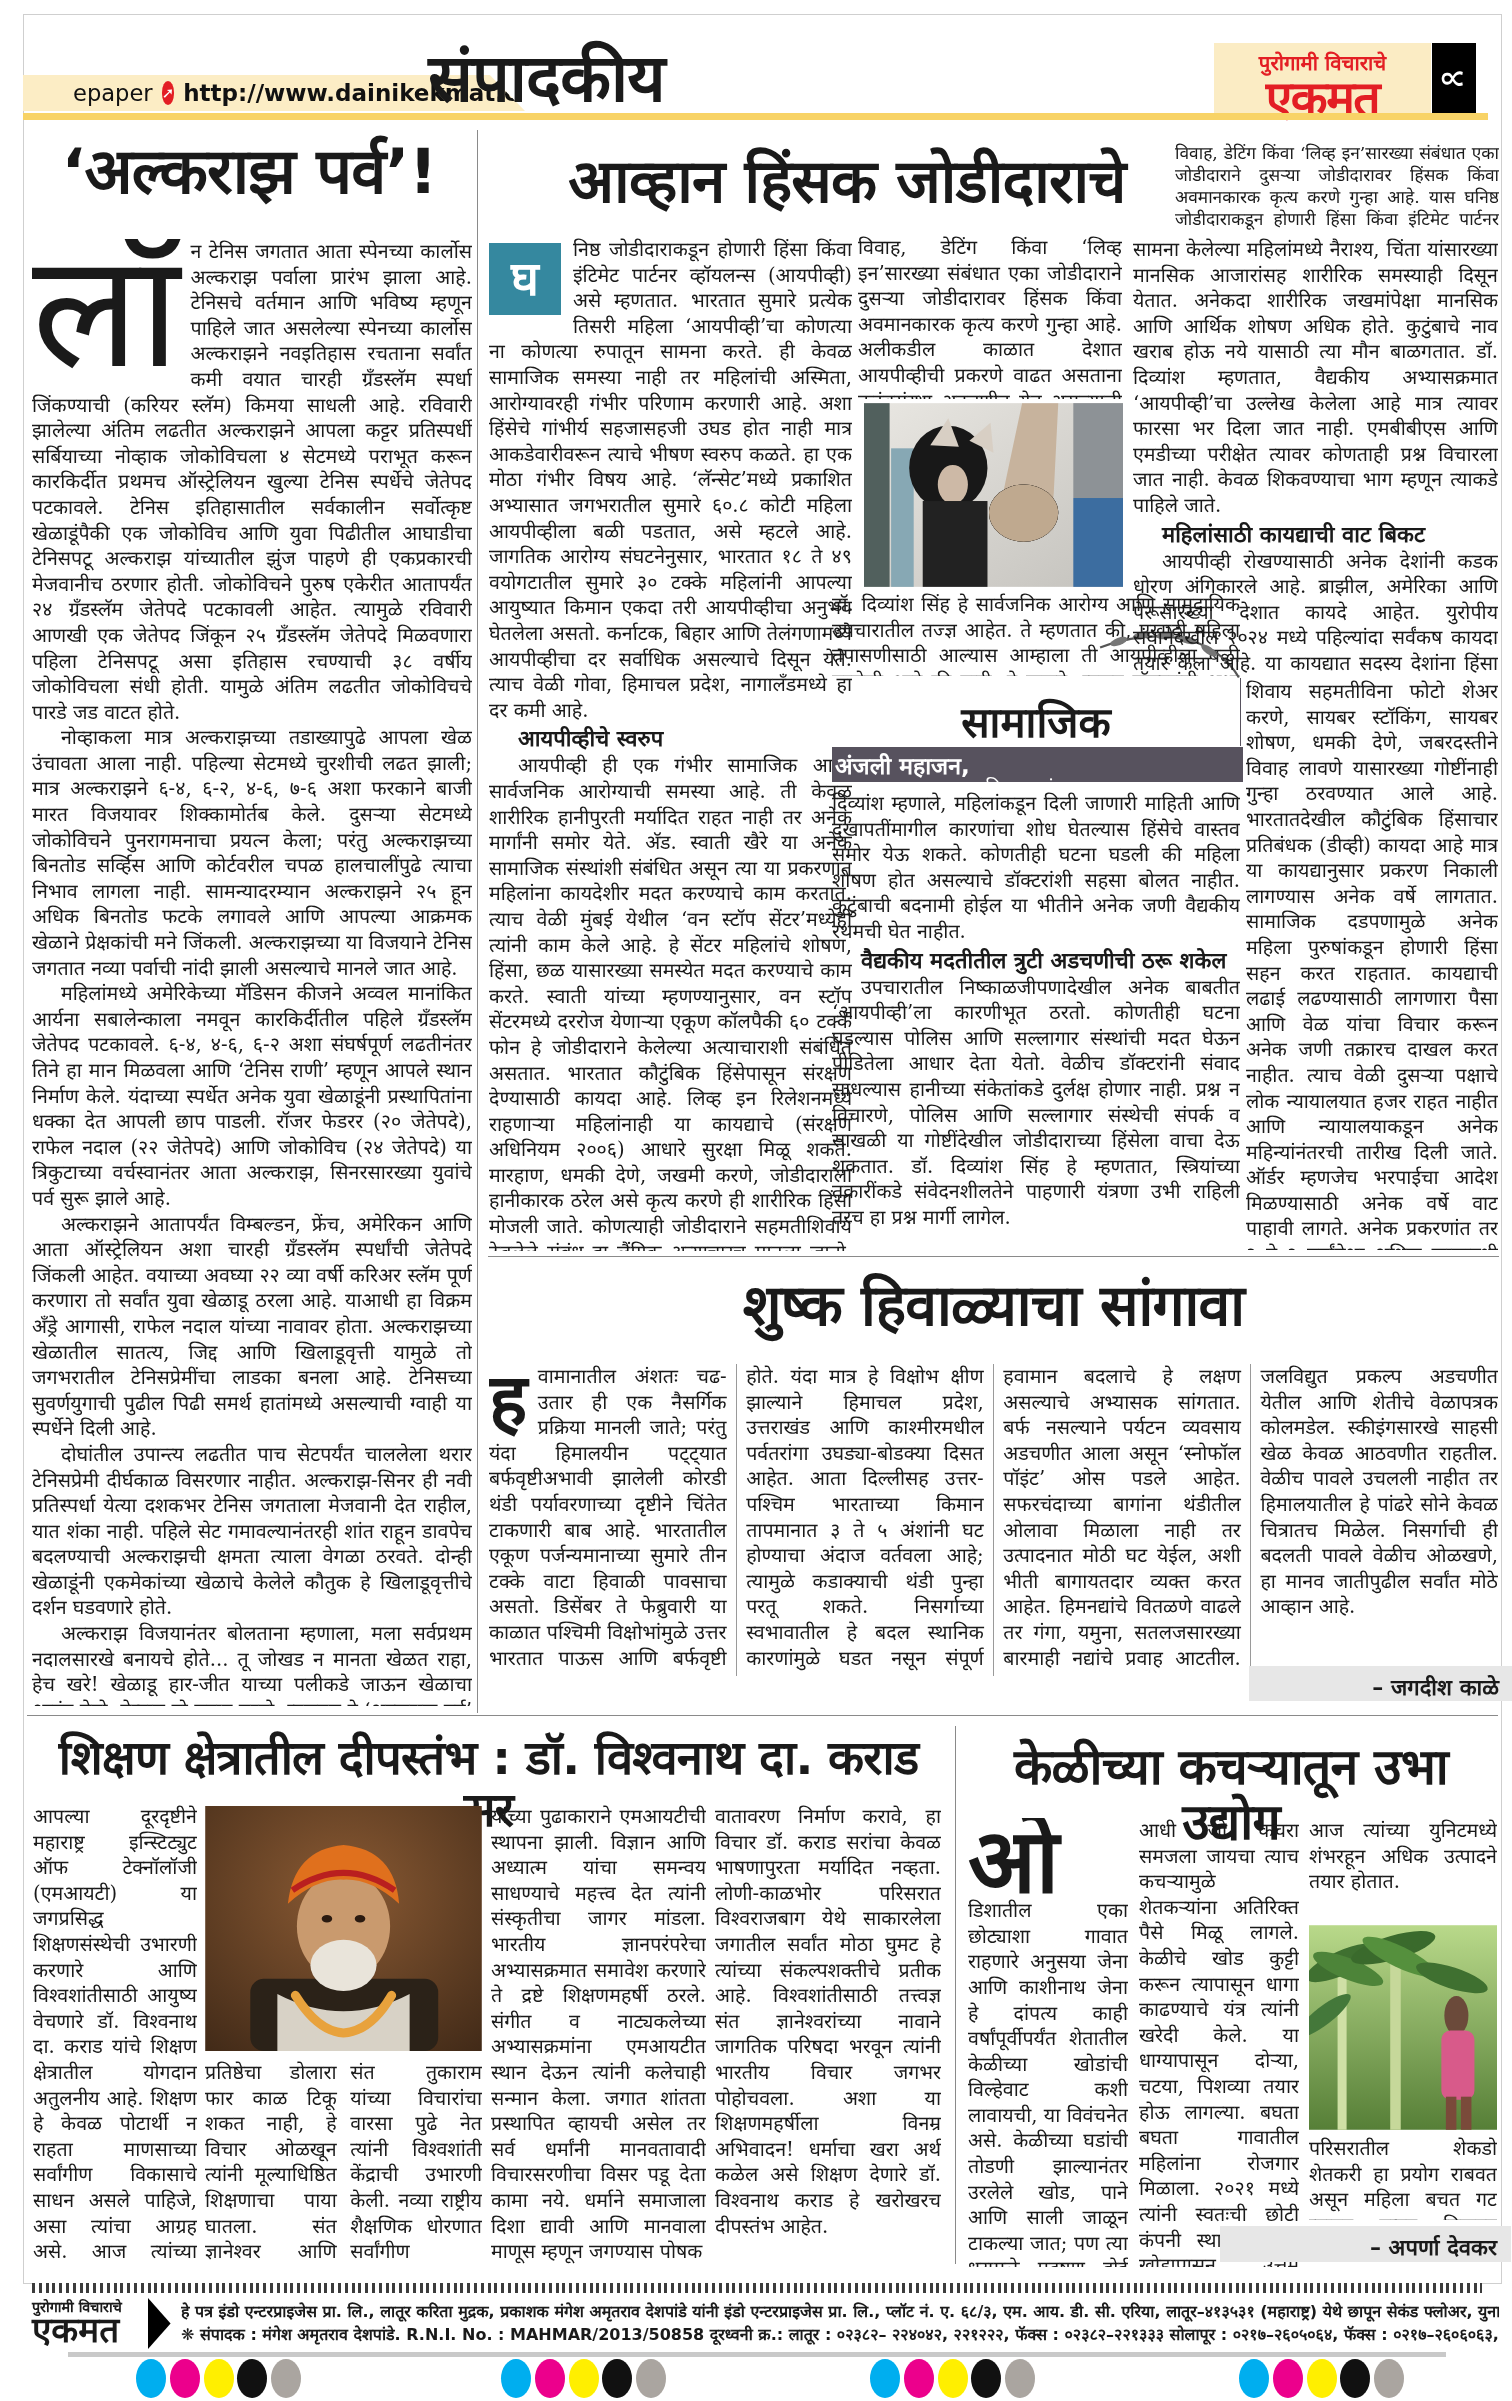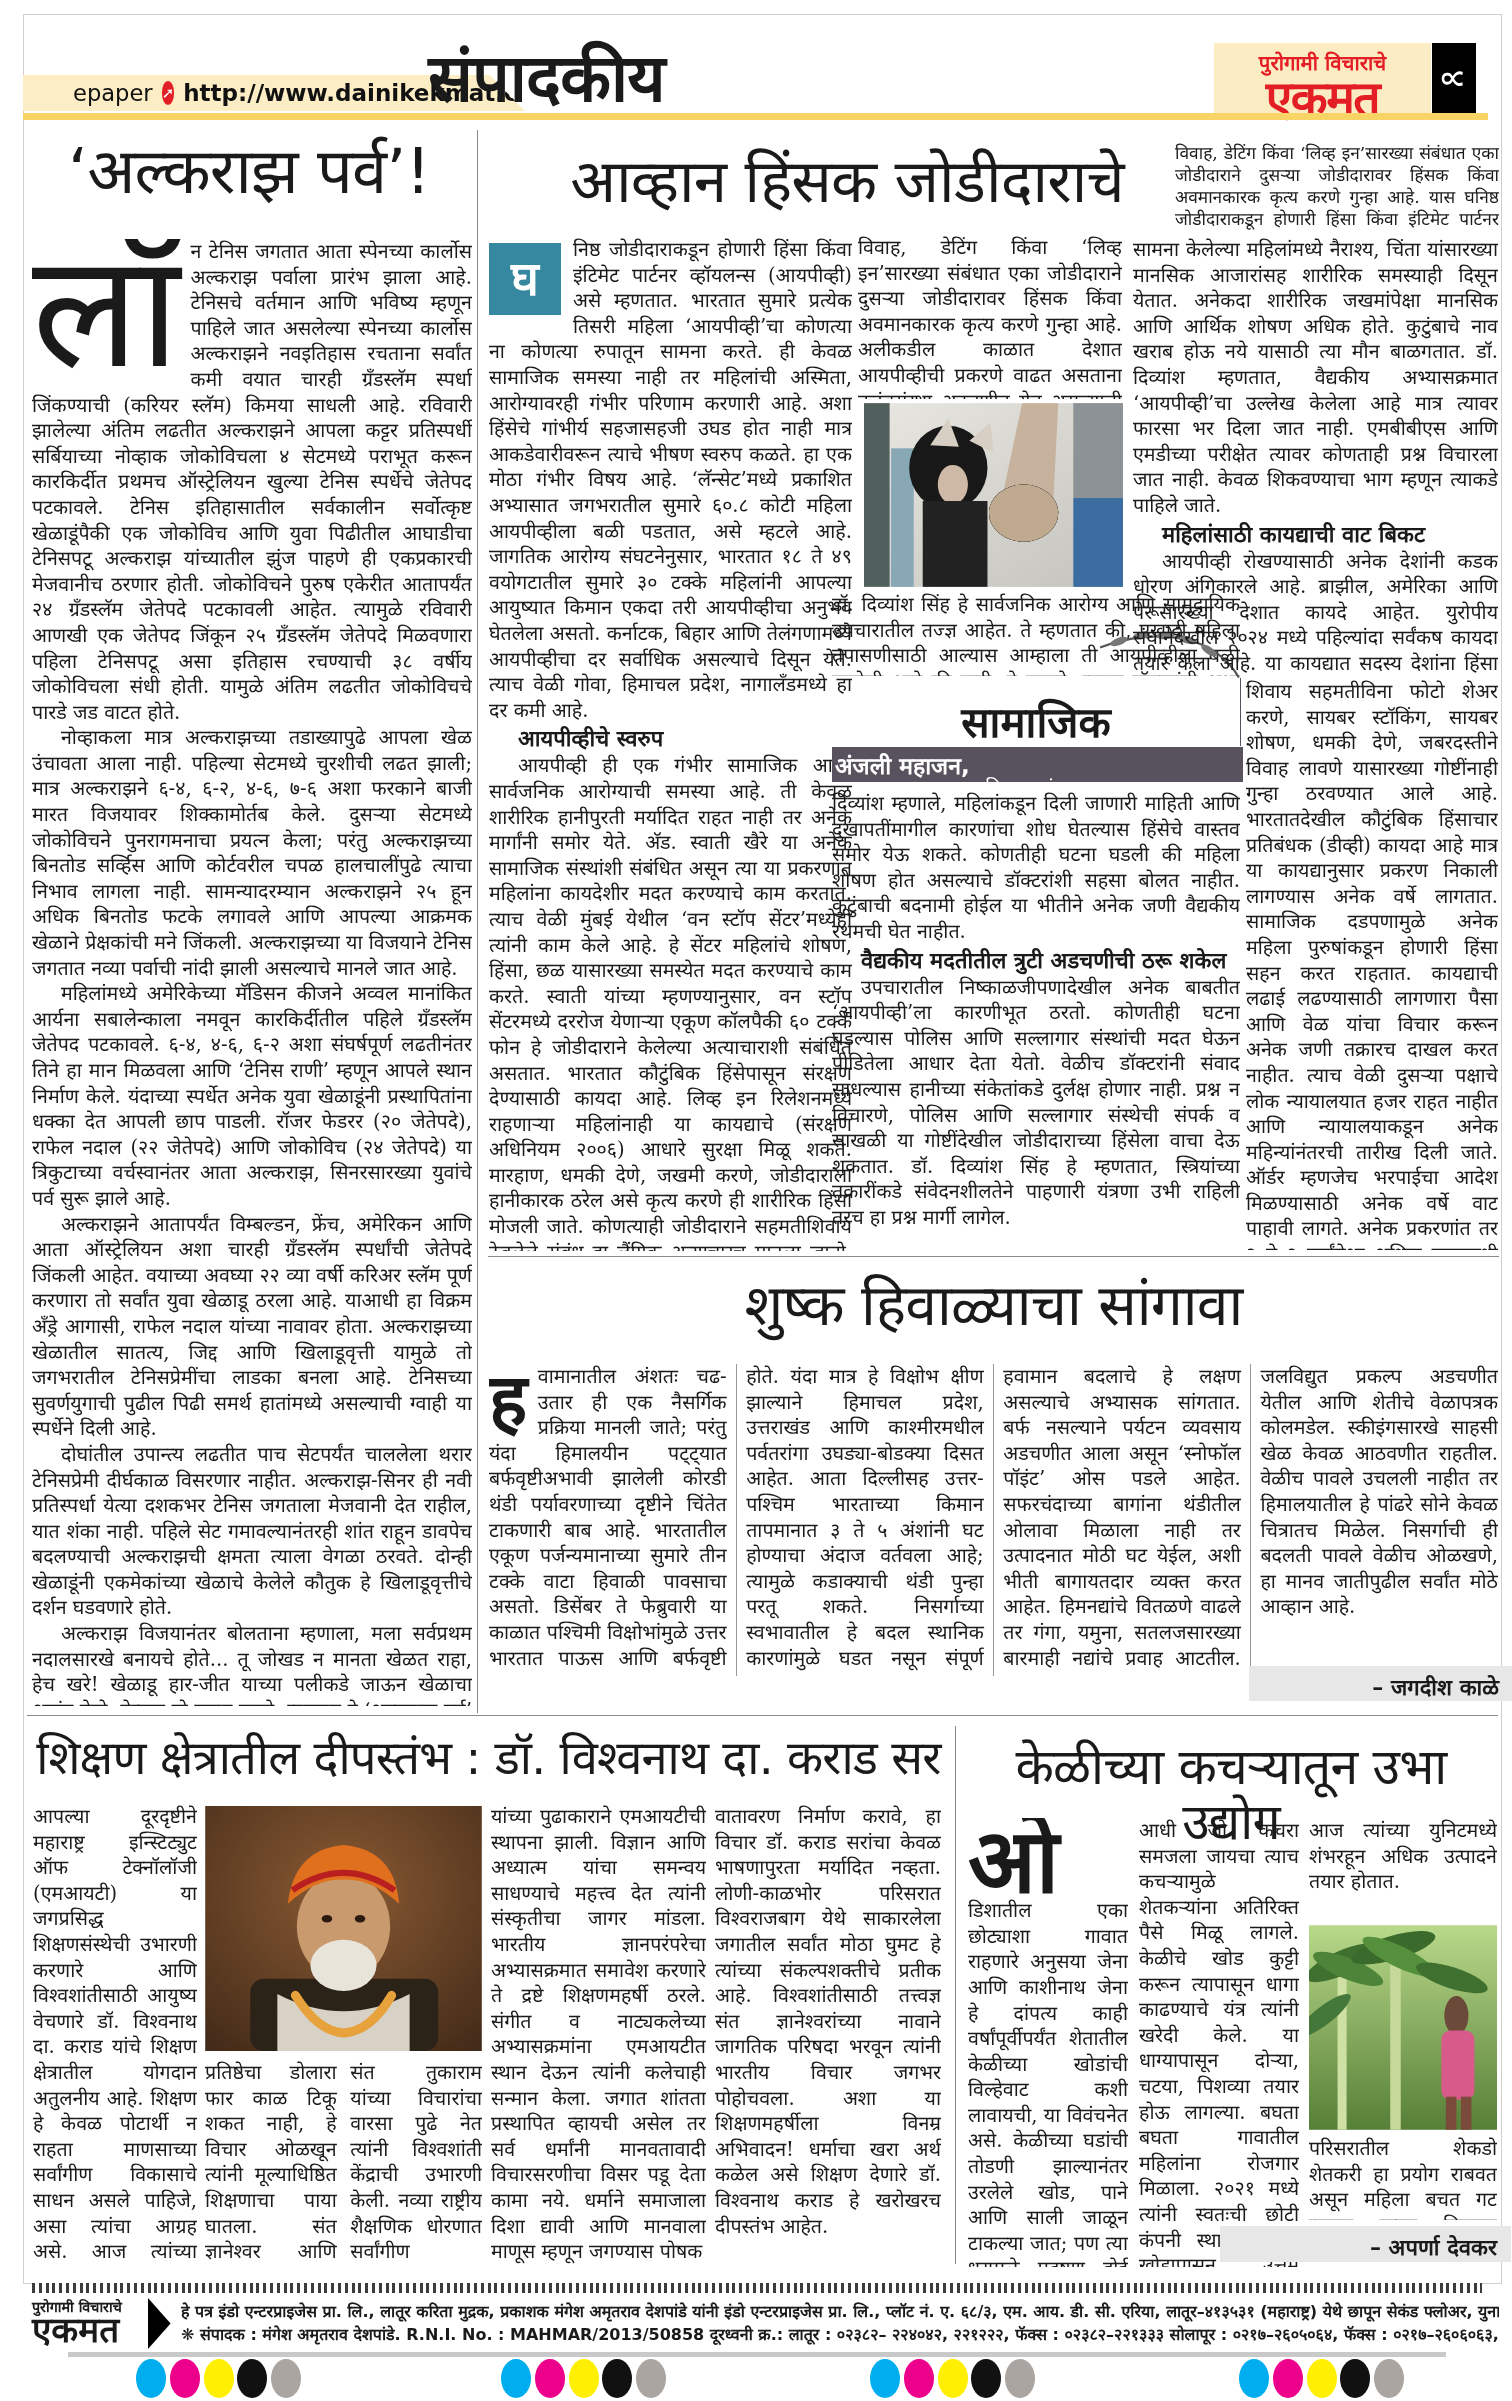--- a/index.html
+++ b/index.html
@@ -16,21 +16,21 @@
   .epaper-url{font-size:23px;font-weight:bold;color:#111;}
   .section-title{font-size:66px;font-weight:bold;letter-spacing:-0.8px;}
   .masthead{background:#fbecc4;text-align:center;padding-top:4.5px;}
   .masthead .tag{color:#e31e24;font-size:20.3px;font-weight:bold;}
   .masthead .nm{color:#e31e24;font-size:48px;font-weight:bold;line-height:0.95;
                 font-family:"DejaVu Serif",serif;letter-spacing:-1.5px;}
   .pagenum{background:#000;color:#fff;display:flex;align-items:center;justify-content:center;}
   .pagenum span{font-size:35px;transform:rotate(90deg);display:block;}
   .yellow-rule{background:#f8d366;}
   
-  .hl{font-weight:normal;text-align:center;line-height:1.1;letter-spacing:-0.8px;}
+  .hl{font-weight:bold;text-align:center;line-height:1.1;letter-spacing:-0.8px;}
   .body-txt{font-family:"DejaVu Serif",serif;font-size:19.6px;line-height:25.6px;
             text-align:justify;overflow:hidden;}
   .body-txt p{margin:0 0 0 0;text-indent:29px;}
   .body-txt p.noind{text-indent:0;}
   .subhead{font-family:"DejaVu Sans",sans-serif;font-weight:bold;font-size:22px;
            text-indent:29px;margin:3px 0 1.5px 0;}
   .standfirst{font-family:"DejaVu Serif",serif;font-size:17.3px;line-height:22px;
               text-align:justify;overflow:hidden;}
   .dropcap-plain{float:left;font-family:"DejaVu Serif",serif;line-height:0.85;
                  padding:4.5px 10.5px 0 0;}

